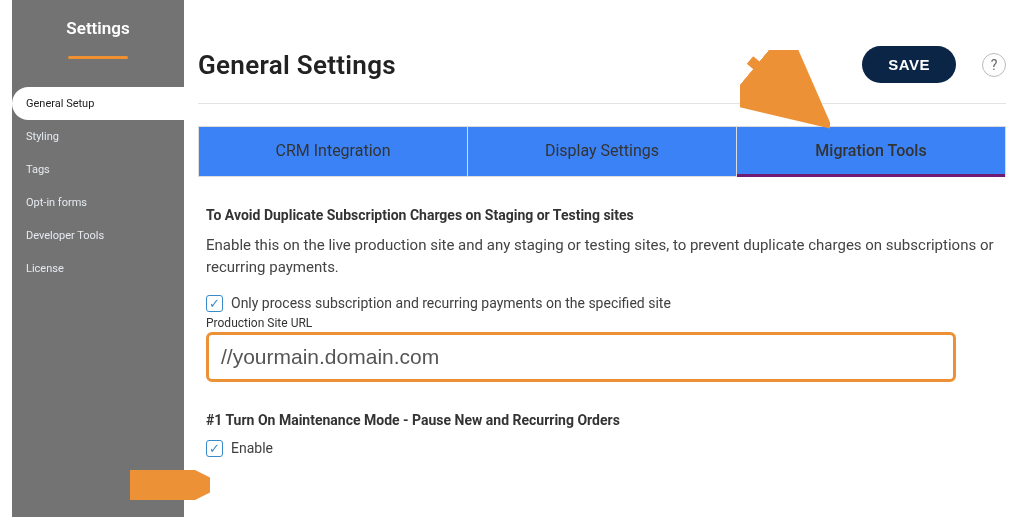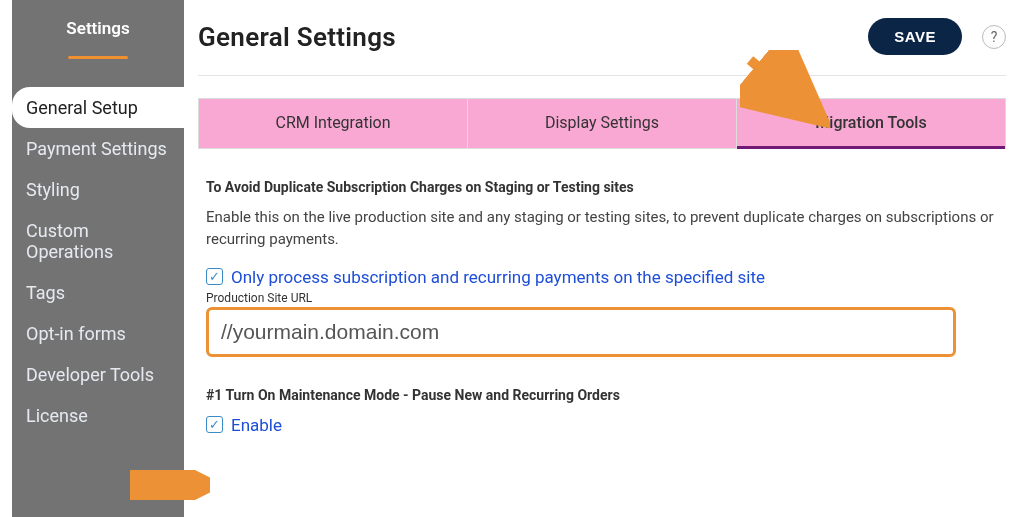--- a/index.html
+++ b/index.html
@@ -1,55 +1,53 @@
 <!DOCTYPE html>
 <html><head>
 <meta charset="utf-8">
 <style>
 * { box-sizing: border-box; margin: 0; padding: 0; }
 body { font-family: -apple-system, BlinkMacSystemFont, "Segoe UI", Roboto, Arial, sans-serif; background: #fff; color: #222; width: 1024px; height: 517px; overflow: hidden; position: relative; }
 .layout { display: flex; height: 517px; }
 .sidebar { width: 172px; background: #737373; color: #fff; padding-top: 18px; margin-left: 12px; }
 .sidebar-title { text-align: center; font-size: 17px; font-weight: 600; margin-bottom: 18px; }
 .sidebar-underline { width: 60px; height: 3px; background: #f08f2f; margin: 0 auto 28px auto; border-radius: 2px; }
-.side-item { padding: 10px 14px; font-size: 18px; color: #e6eaf0; cursor: pointer; }
+.side-item { padding: 10px 14px; font-size: 11px; color: #e6eaf0; cursor: pointer; }
 .side-item.active { background: #fff; color: #222; border-top-left-radius: 18px; border-bottom-left-radius: 18px; }
 .main { flex: 1; padding: 18px 14px 0 10px; position: relative; }
-.topbar { display: flex; justify-content: space-between; align-items: center; padding: 0 4px 20px 4px; }
+.topbar { display: flex; justify-content: space-between; align-items: center; padding: 0 4px 20px 4px; margin-top: 28px; }
 .page-title { font-size: 26px; font-weight: 600; letter-spacing: 0.3px; color: #222; }
-.right-ctrls { display: flex; align-items: center; gap: 20px; }
+.right-ctrls { display: flex; align-items: center; gap: 26px; }
 .save-btn { background: #0b2547; color: #fff; border: none; border-radius: 22px; padding: 10px 26px; font-size: 15px; font-weight: 700; letter-spacing: 0.5px; cursor: pointer; }
 .help-circle { width: 24px; height: 24px; border-radius: 50%; border: 1px solid #bbb; display: flex; align-items: center; justify-content: center; color: #666; font-size: 14px; cursor: pointer; background: #fdfdfd; }
 .hr { border: none; border-top: 1px solid #e3e3e3; margin: 0 4px 22px 4px; }
 .tabs { display: flex; border: 1px solid #dcdcdc; border-bottom: none; margin: 0 4px; }
-.tab { flex: 1; text-align: center; padding: 14px 8px; font-size: 16px; color: #333; border-right: 1px solid #dcdcdc; border-bottom: 1px solid #dcdcdc; background: #f9a8d4; cursor: pointer; }
+.tab { flex: 1; text-align: center; padding: 14px 8px; font-size: 16px; color: #333; border-right: 1px solid #dcdcdc; border-bottom: 1px solid #dcdcdc; background: #3b82f6; cursor: pointer; }
 .tab:last-child { border-right: none; }
 .tab.active { border-bottom: 3px solid #701a75; font-weight: 500; }
 .panel { padding: 30px 12px 0 12px; }
 .section-title { font-size: 14px; font-weight: 700; color: #333; margin-bottom: 12px; }
 .section-desc { font-size: 15px; color: #444; line-height: 1.45; margin-bottom: 16px; }
 .chk-row { display: flex; align-items: center; gap: 8px; margin-bottom: 4px; }
 .chk { width: 17px; height: 17px; border: 1.5px solid #3a8cc8; border-radius: 3px; display: inline-flex; align-items: center; justify-content: center; color: #3a8cc8; font-size: 13px; line-height: 1; cursor: pointer; background: #fff; }
-.chk-label { font-size: 17px; color: #1d4ed8; }
+.chk-label { font-size: 14px; color: #404040; }
 .field-label { font-size: 12px; color: #333; margin-bottom: 2px; }
 .url-input { width: 750px; padding: 10px 12px; font-size: 21px; border: 3px solid #ed9136; border-radius: 6px; color: #555; outline: none; display: block; }
 .spacer { height: 30px; }
 .arrow { position: absolute; pointer-events: none; }
 </style>
 </head>
 <body>
 
 <div class="layout">
   <aside class="sidebar">
     <div class="sidebar-title">Settings</div>
     <div class="sidebar-underline"></div>
     <div class="side-item active"><span>General Setup</span></div>
-    <div class="side-item"><span>Payment Settings</span></div>
     <div class="side-item"><span>Styling</span></div>
-    <div class="side-item"><span>Custom Operations</span></div>
     <div class="side-item"><span>Tags</span></div>
     <div class="side-item"><span>Opt-in forms</span></div>
     <div class="side-item"><span>Developer Tools</span></div>
     <div class="side-item"><span>License</span></div>
   </aside>
 
   <main class="main">
     <div class="topbar">
       <h1 class="page-title">General Settings</h1>
       <div class="right-ctrls">

